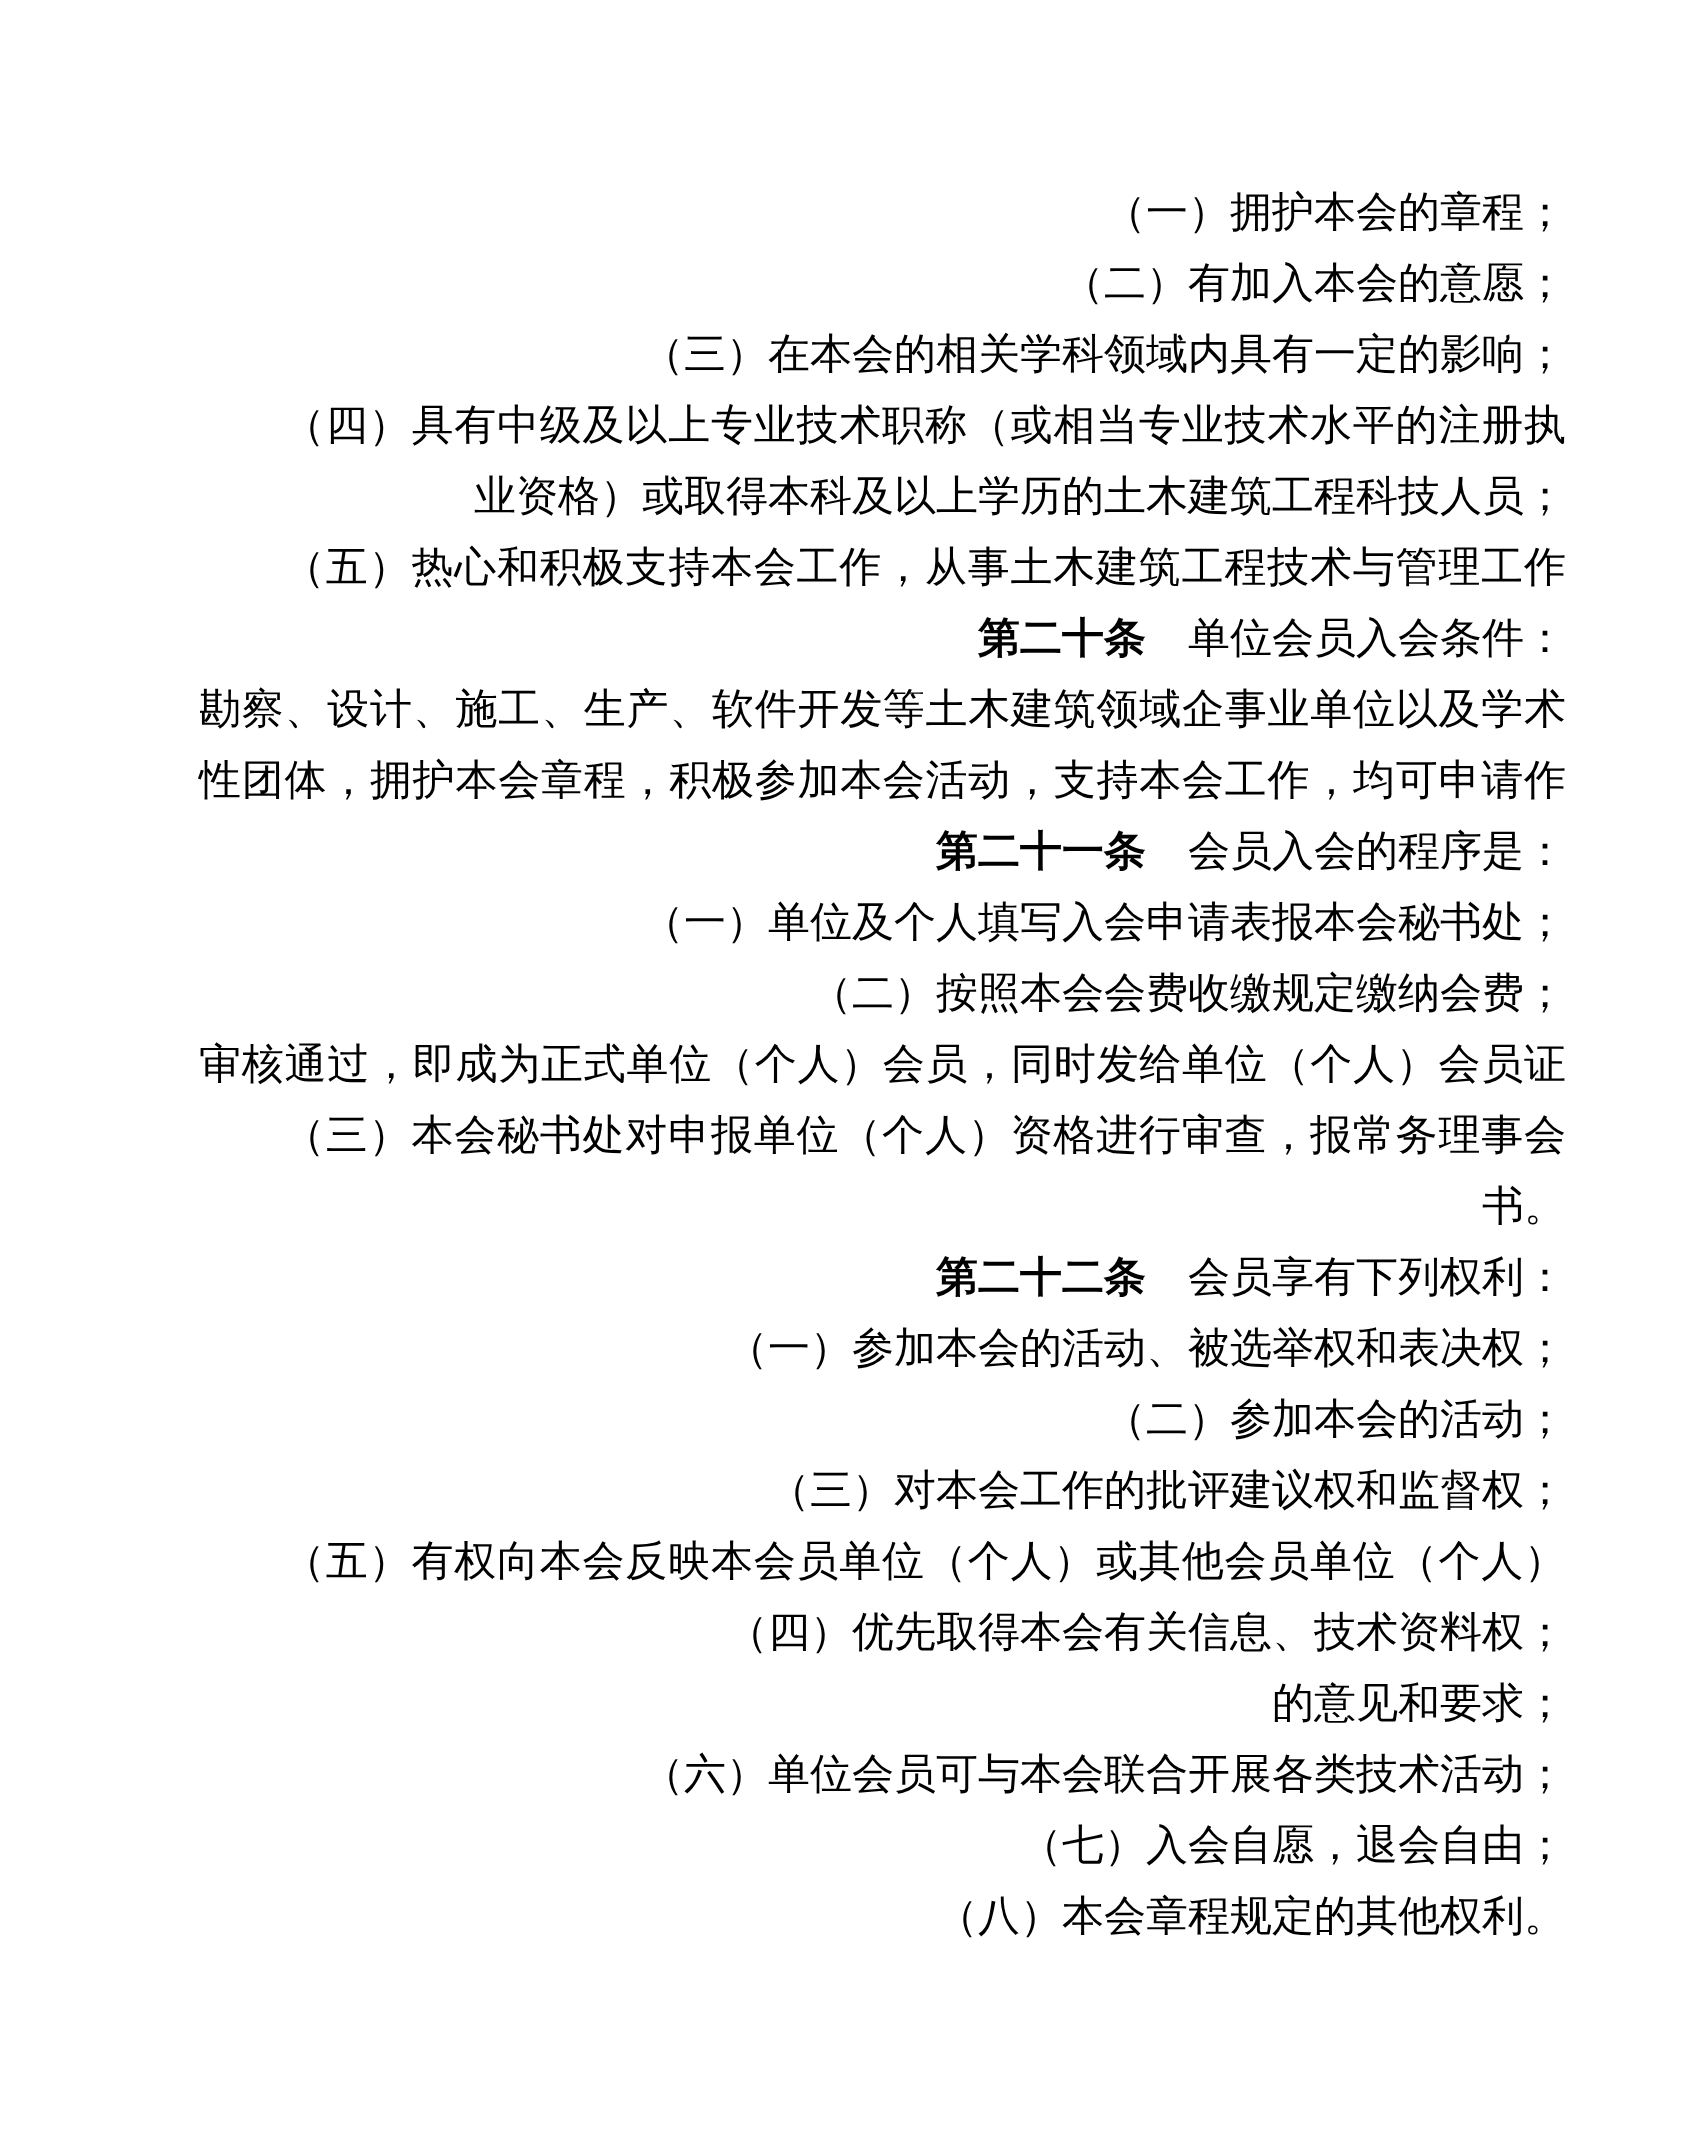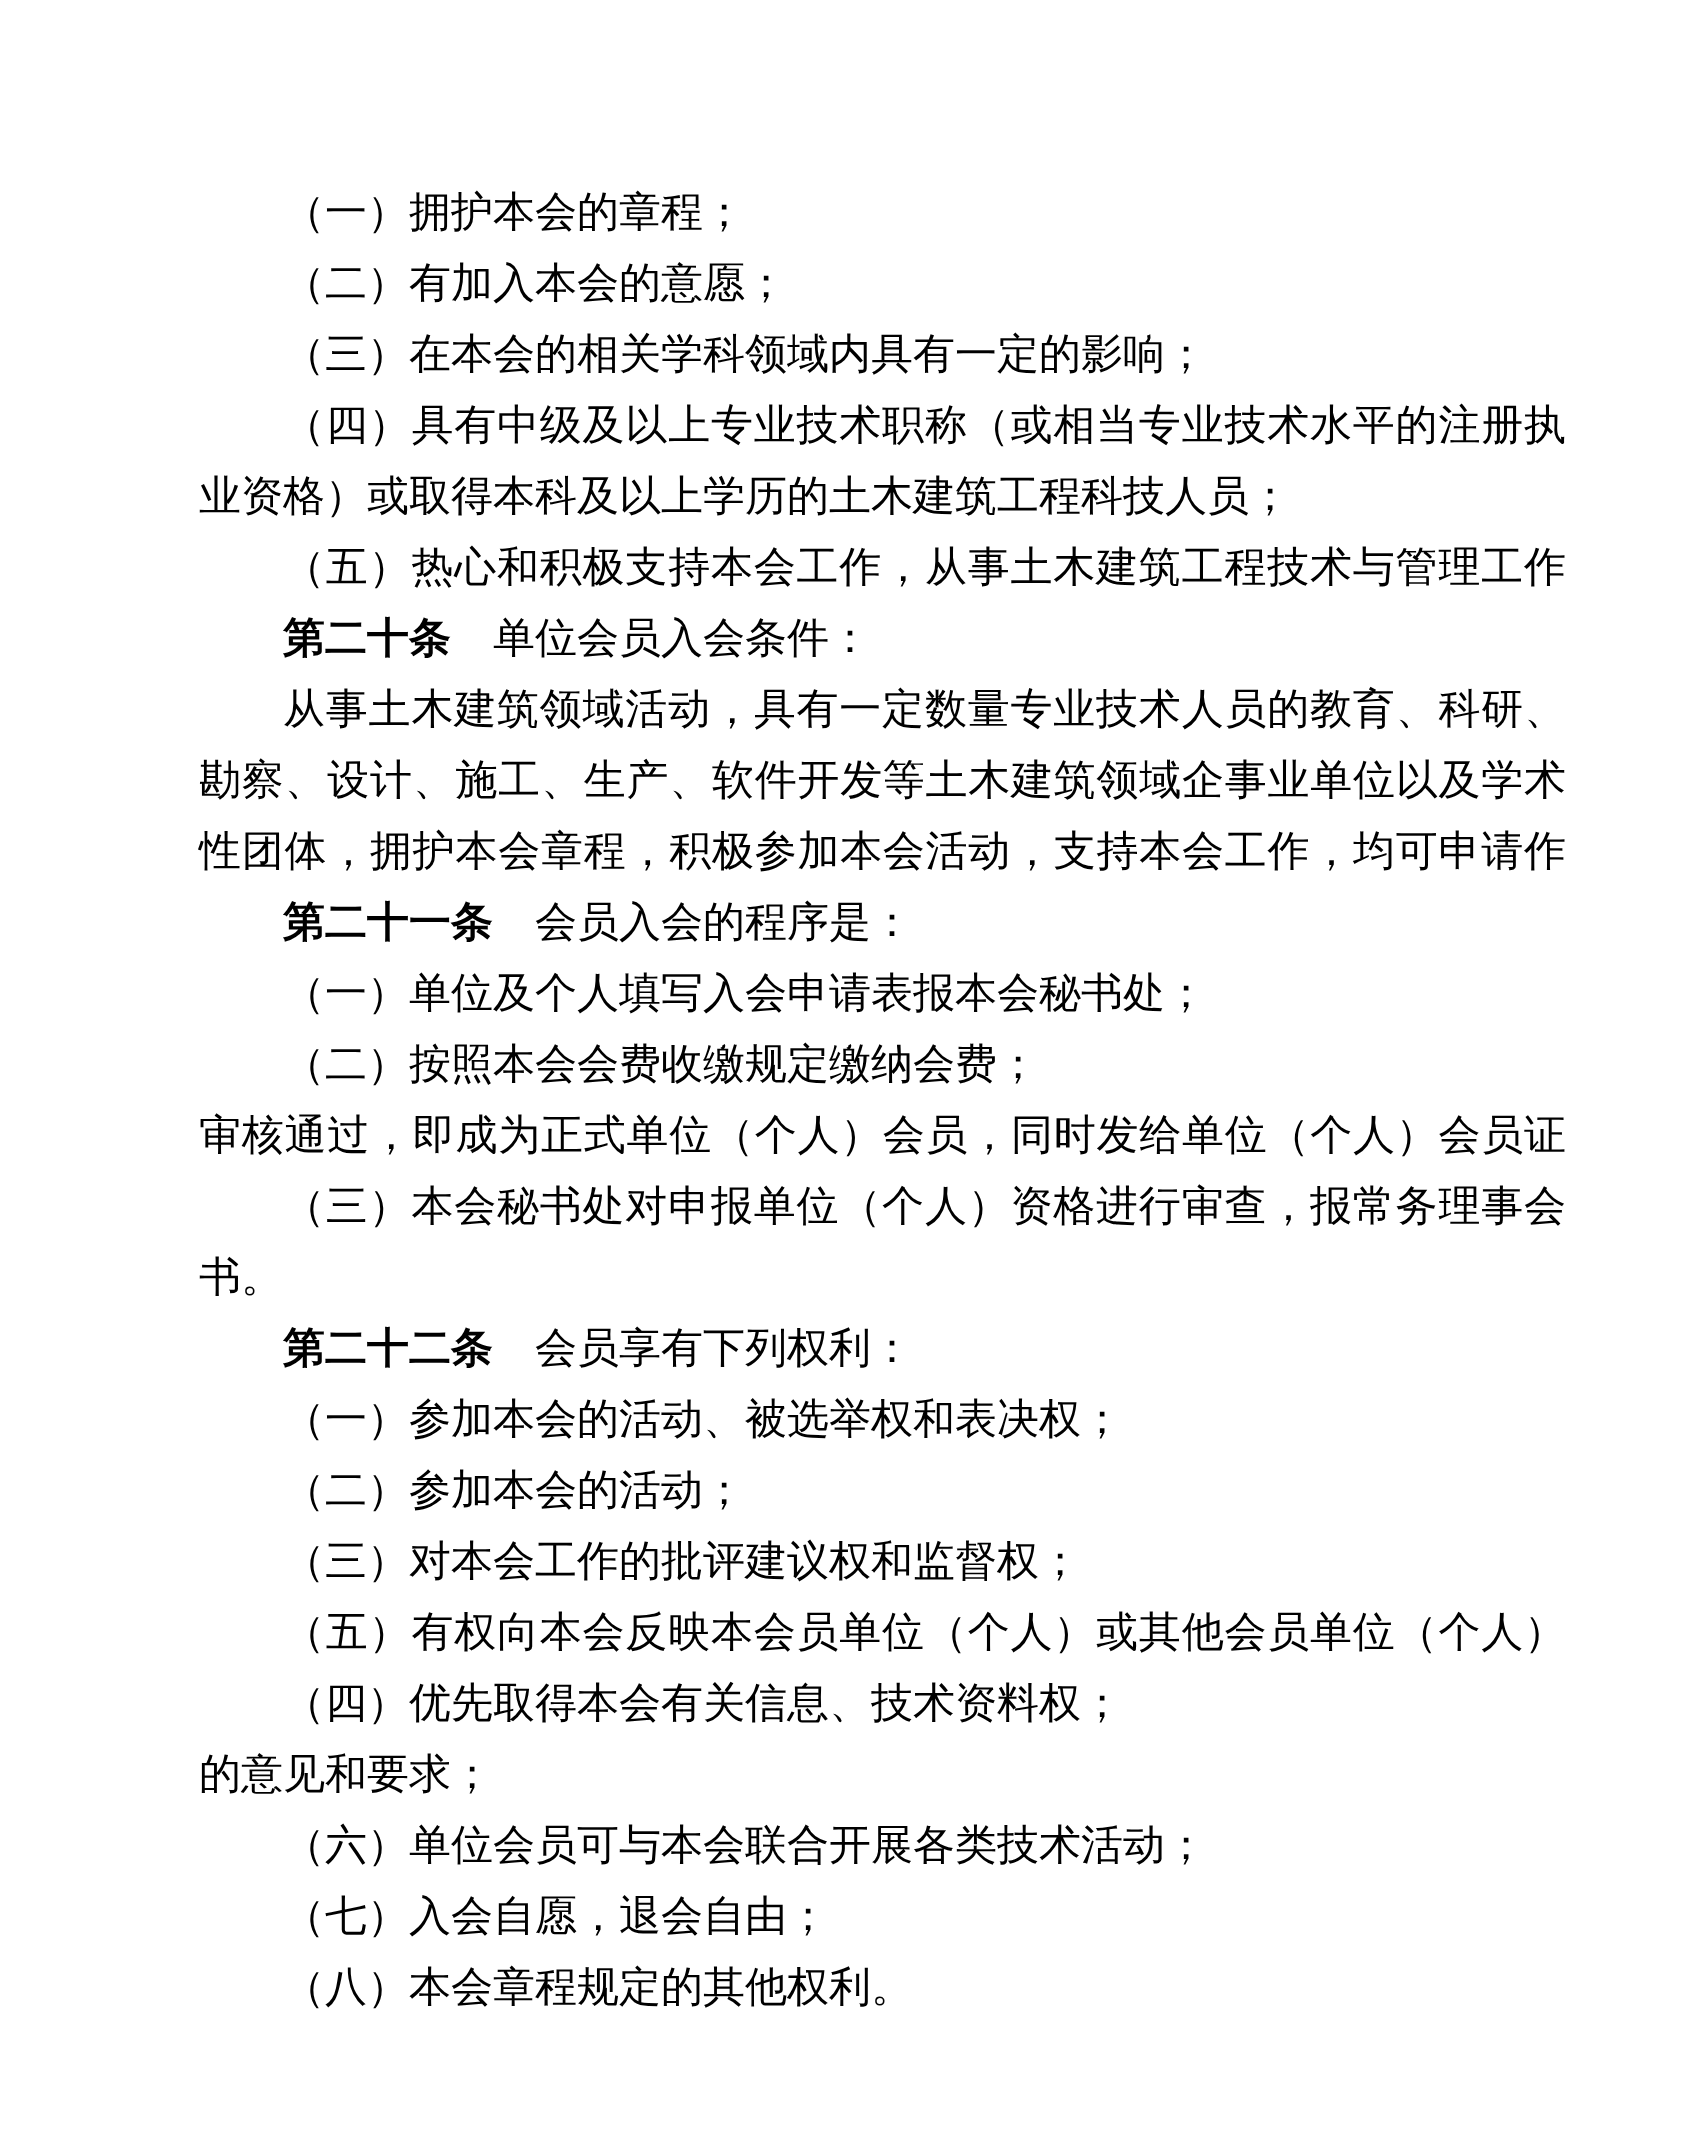--- a/index.html
+++ b/index.html
@@ -27,21 +27,21 @@
     position: absolute;
     left: 199px;
     top: 177px;
     width: 1367px;
     font-size: 42px;
     line-height: 71px;
     color: #000000;
   }
   .line {
     min-height: 71px;
-    text-align: left;
+    text-align: right;
   }
   .indent {
     text-indent: 84px;
   }
   .fill {
     text-align: justify;
     text-align-last: justify;
     text-justify: inter-character;
   }
   .bold {
@@ -56,21 +56,20 @@
 
     <div class="line indent"><span>（一）拥护本会的章程；</span></div>
     <div class="line indent"><span>（二）有加入本会的意愿；</span></div>
     <div class="line indent"><span>（三）在本会的相关学科领域内具有一定的影响；</span></div>
     <div class="line indent fill"><span>（四）具有中级及以上专业技术职称（或相当专业技术水平的注册执</span></div>
     <div class="line"><span>业资格）或取得本科及以上学历的土木建筑工程科技人员；</span></div>
     <div class="line indent fill"><span>（五）热心和积极支持本会工作，从事土木建筑工程技术与管理工作</span></div>
 
     <div class="line indent"><span class="bold">第二十条</span><span>　单位会员入会条件：</span></div>
 
-    <div class="line indent fill"><span>从事土木建筑领域活动，具有一定数量专业技术人员的教育、科研、</span></div>
     <div class="line fill"><span>勘察、设计、施工、生产、软件开发等土木建筑领域企事业单位以及学术</span></div>
     <div class="line fill"><span>性团体，拥护本会章程，积极参加本会活动，支持本会工作，均可申请作</span></div>
 
     <div class="line indent"><span class="bold">第二十一条</span><span>　会员入会的程序是：</span></div>
 
     <div class="line indent"><span>（一）单位及个人填写入会申请表报本会秘书处；</span></div>
     <div class="line indent"><span>（二）按照本会会费收缴规定缴纳会费；</span></div>
     <div class="line fill"><span>审核通过，即成为正式单位（个人）会员，同时发给单位（个人）会员证</span></div>
     <div class="line indent fill"><span>（三）本会秘书处对申报单位（个人）资格进行审查，报常务理事会</span></div>
     <div class="line"><span>书。</span></div>

